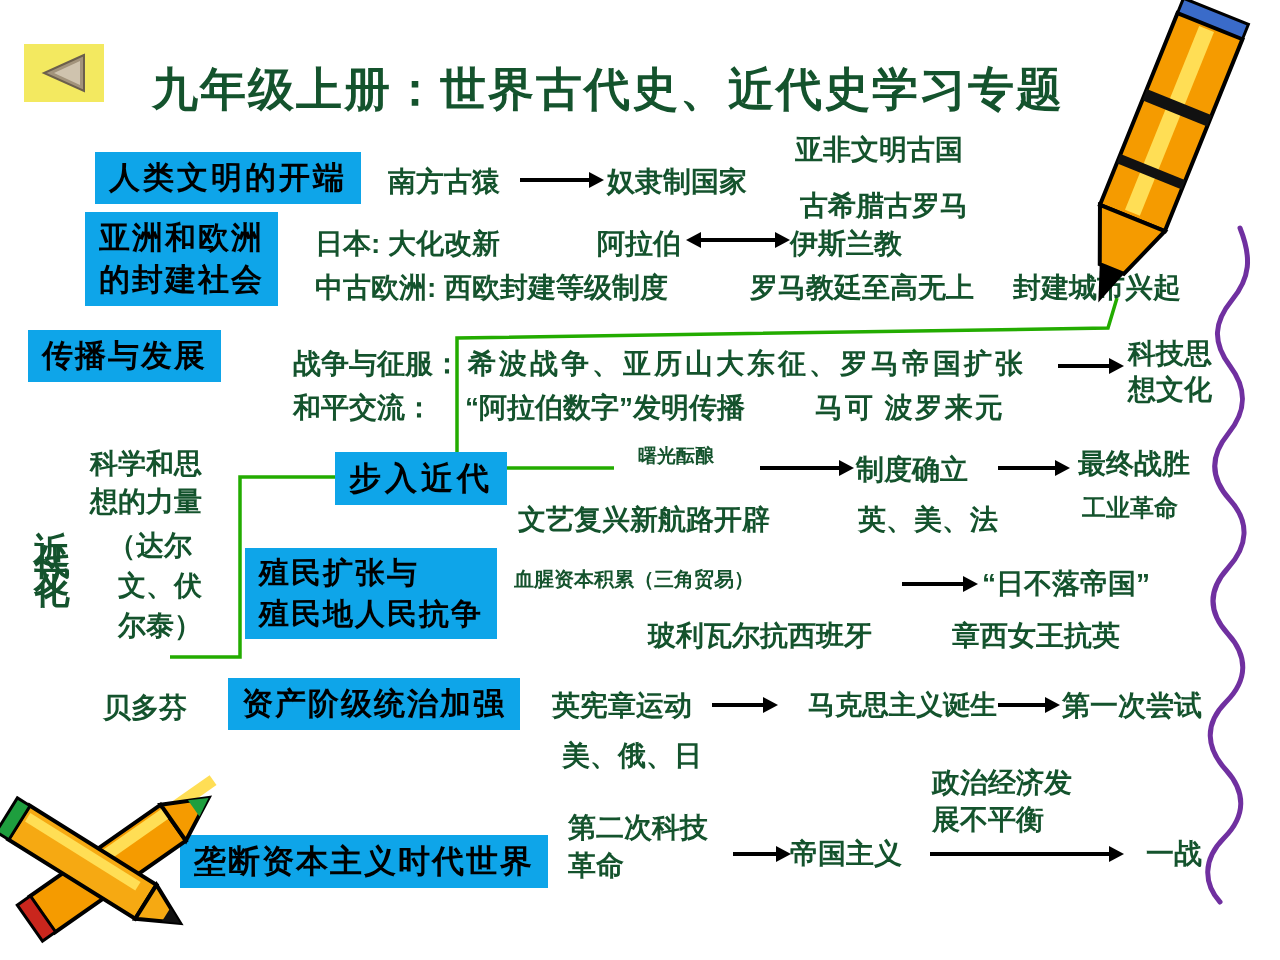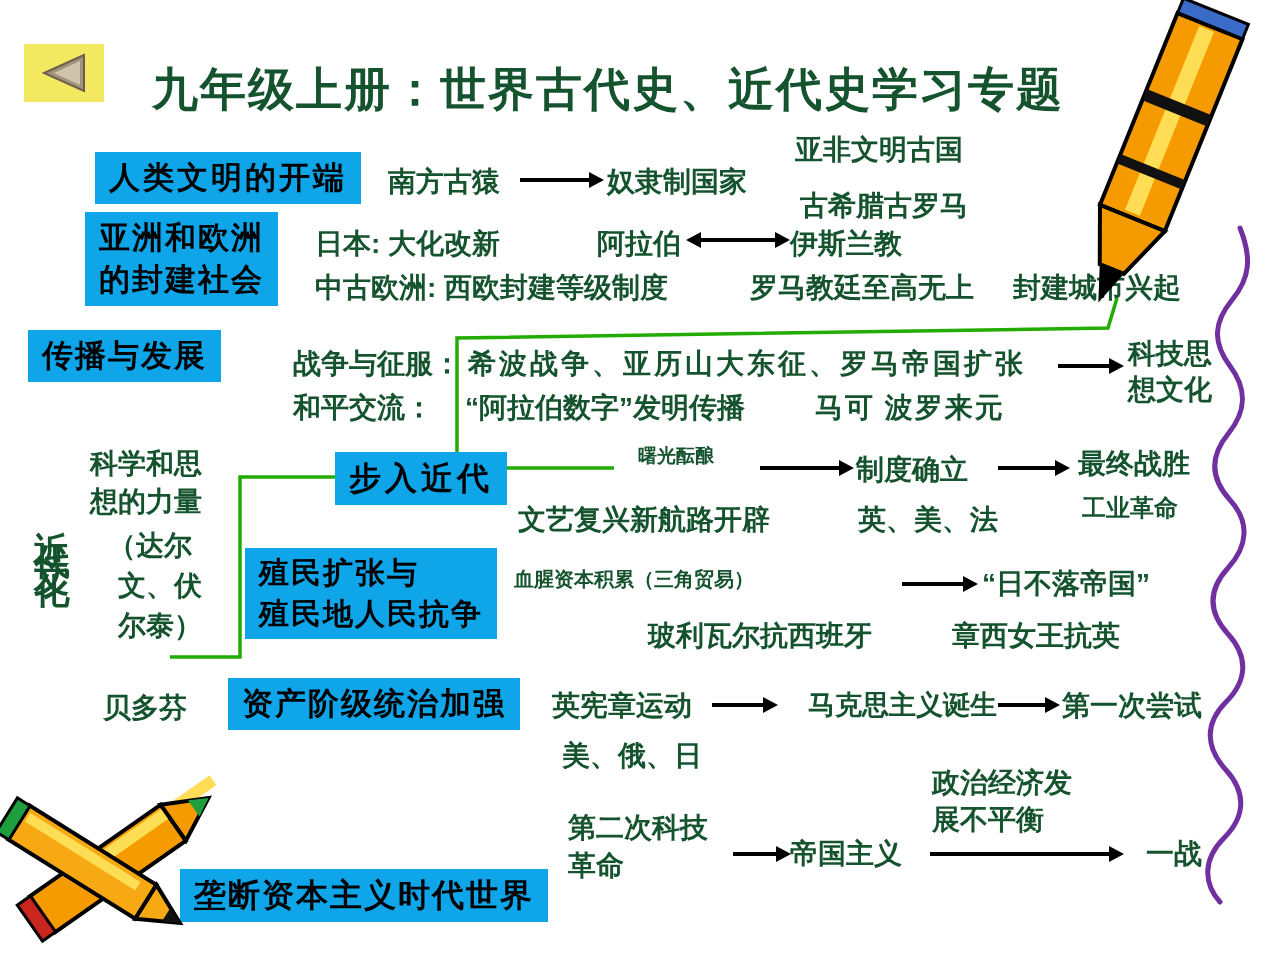--- a/index.html
+++ b/index.html
@@ -104,21 +104,21 @@
 </div>
 <div class="txt" style="left:552px;top:688px;font-size:28px;">英宪章运动</div>
 <div class="arrow" style="left:712px;top:703px;width:52px;"></div>
 <div class="txt" style="left:780px;top:688px;font-size:27px;margin-left:28px;">马克思主义诞生</div>
 <div class="arrow" style="left:998px;top:703px;width:48px;"></div>
 <div class="txt" style="left:1062px;top:688px;font-size:28px;">第一次尝试</div>
 <div class="txt" style="left:562px;top:738px;font-size:28px;">美、俄、日</div>
 
 <div class="txt" style="left:932px;top:765px;font-size:28px;">政治经济发</div>
 <div class="txt" style="left:932px;top:802px;font-size:28px;">展不平衡</div>
-<div class="box" style="left:180px;top:835px;font-size:32px;letter-spacing:2px;margin-top:34px;">垄断资本主义时代世界</div>
+<div class="box" style="left:180px;top:835px;font-size:32px;letter-spacing:2px;">垄断资本主义时代世界</div>
 <div class="txt" style="left:568px;top:810px;font-size:28px;">第二次科技</div>
 <div class="txt" style="left:568px;top:848px;font-size:28px;">革命</div>
 <div class="arrow" style="left:733px;top:852px;width:44px;"></div>
 <div class="txt" style="left:790px;top:836px;font-size:28px;text-align:center;">帝国主义</div>
 <div class="arrow" style="left:930px;top:852px;width:180px;"></div>
 <div class="txt" style="left:1146px;top:836px;font-size:28px;">一战</div>
 
 <svg class="deco" style="left:1040px;top:0;" width="240" height="330" viewBox="0 0 240 330">
   <g transform="translate(128,130) rotate(22)">
     <rect x="-35" y="-128" width="70" height="18" fill="#3a6bc9" stroke="#000" stroke-width="3"></rect>

